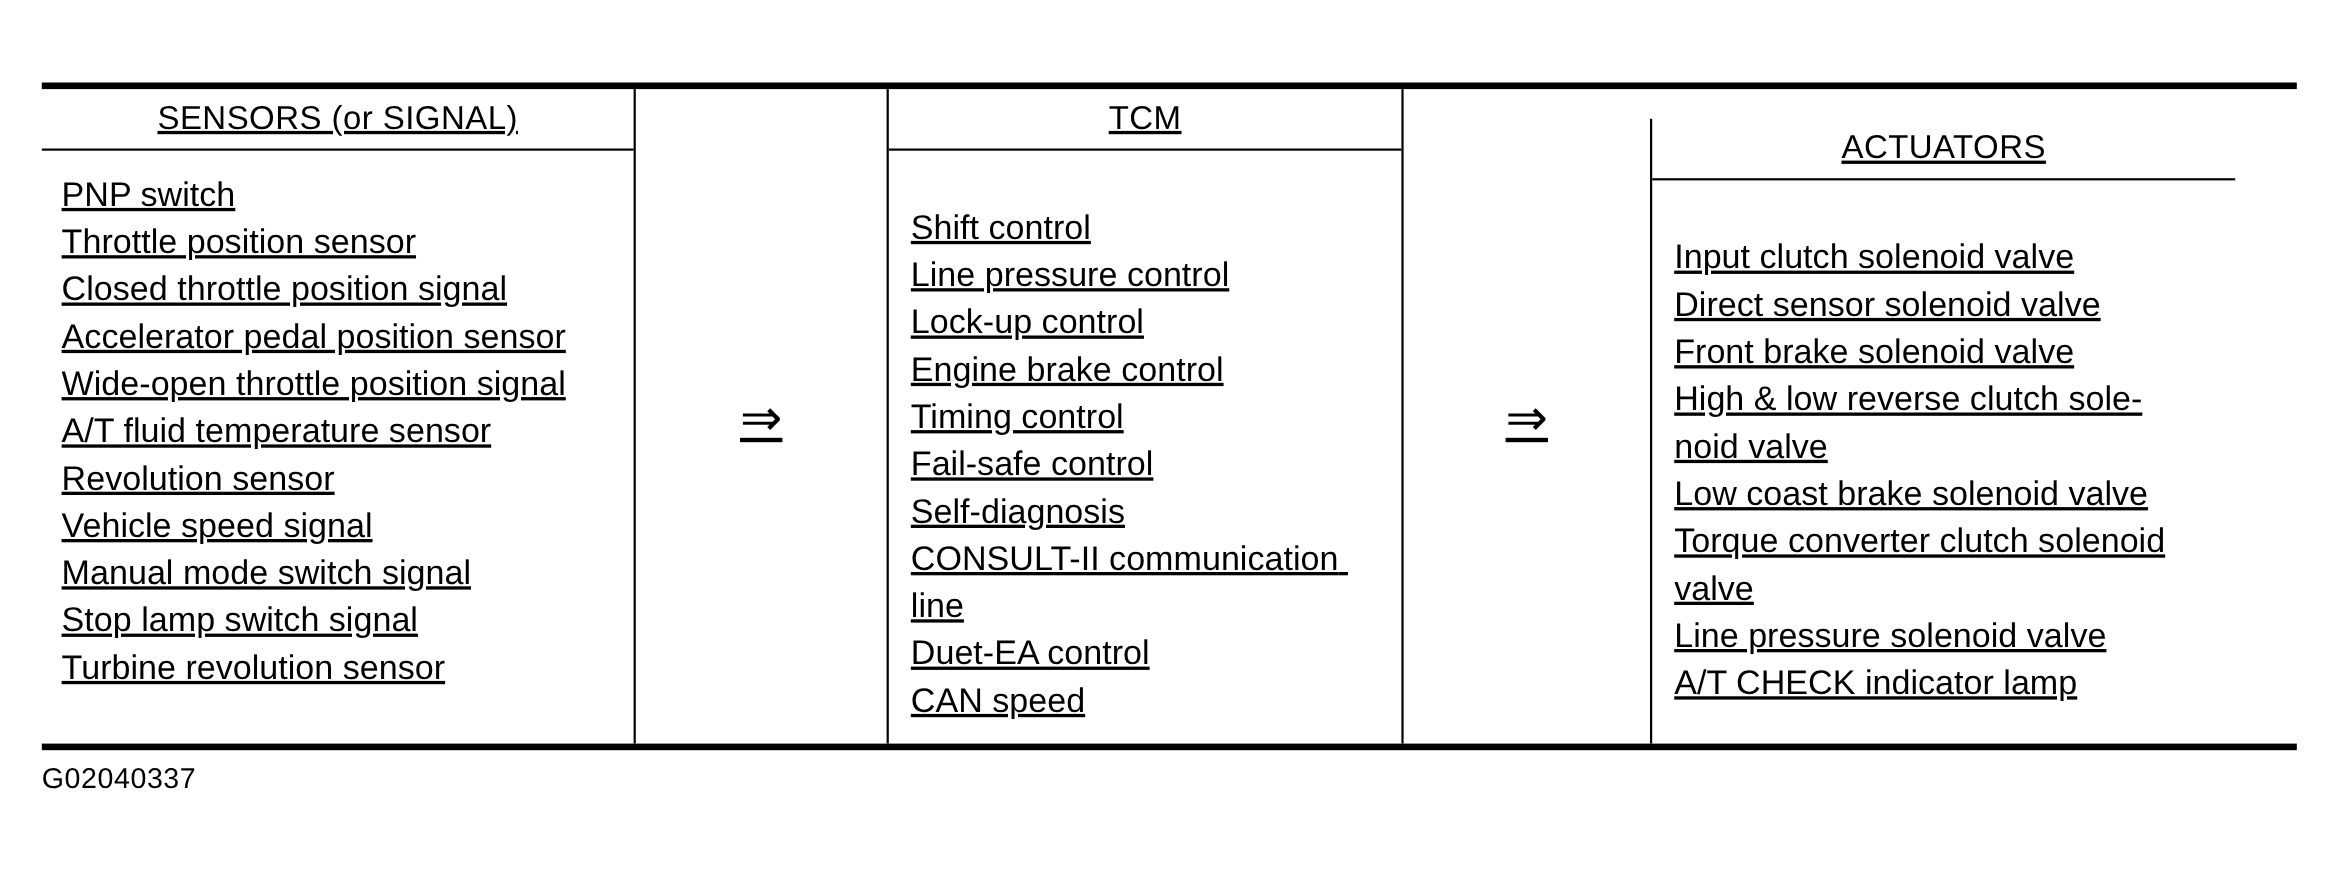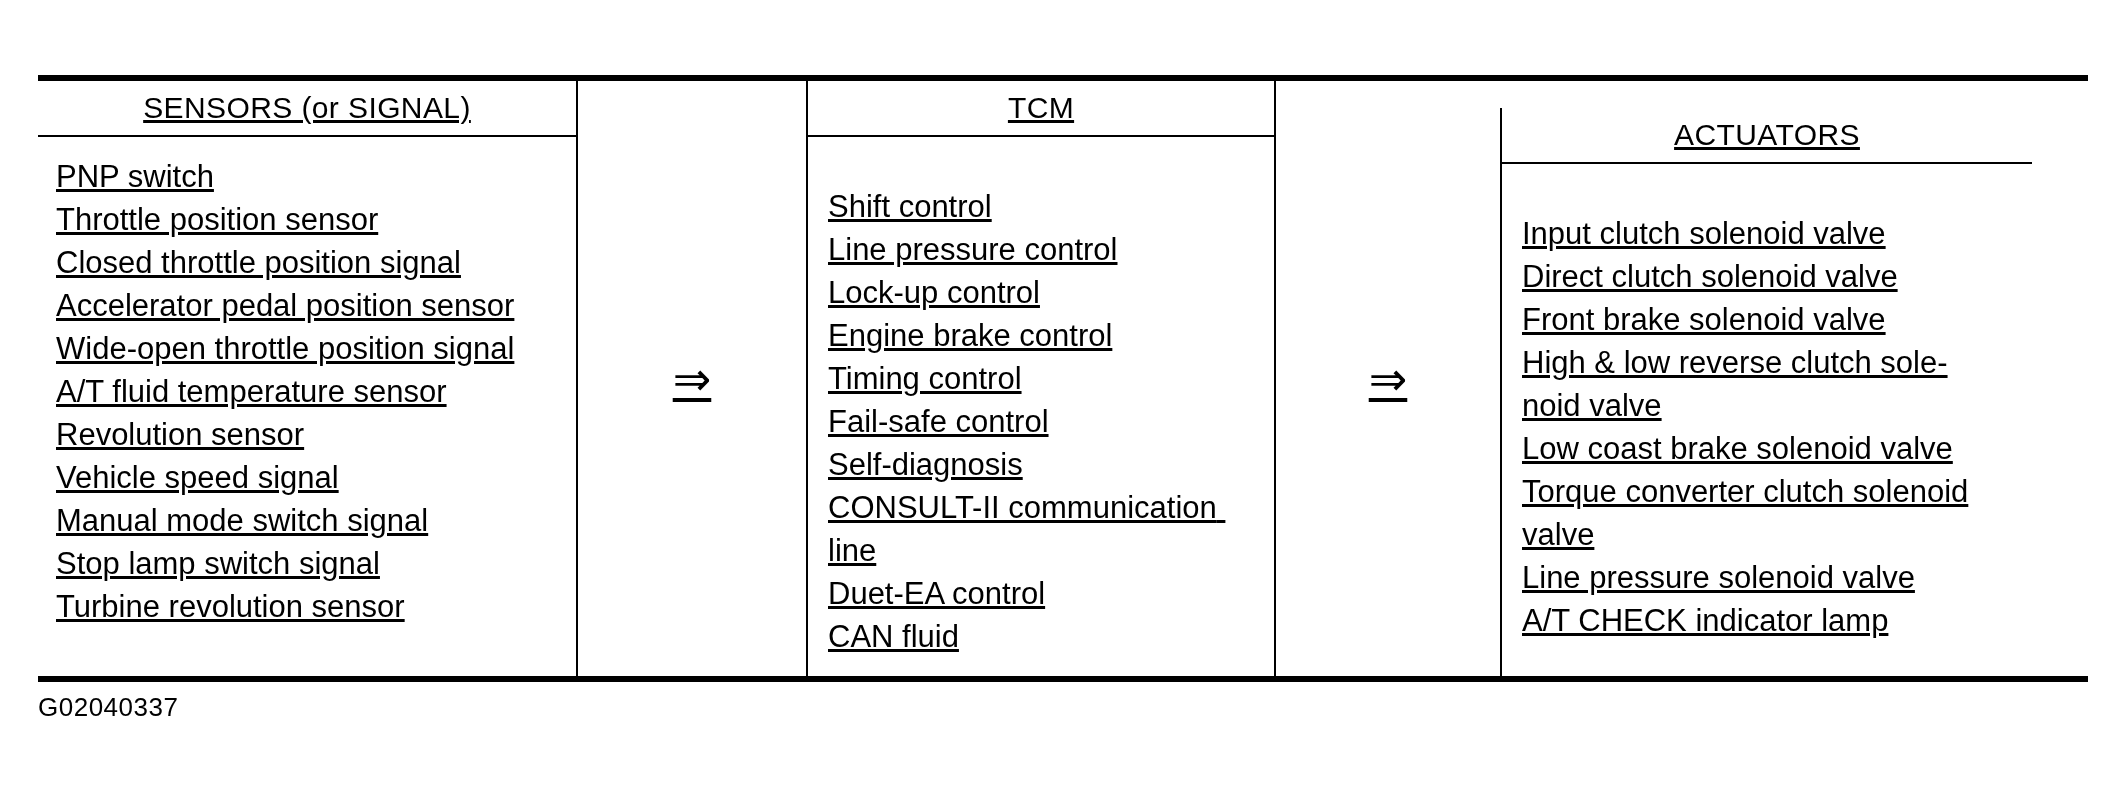--- a/index.html
+++ b/index.html
@@ -145,33 +145,33 @@
       <div class="col-body">
         <div class="item">Shift control</div>
         <div class="item">Line pressure control</div>
         <div class="item">Lock-up control</div>
         <div class="item">Engine brake control</div>
         <div class="item">Timing control</div>
         <div class="item">Fail-safe control</div>
         <div class="item">Self-diagnosis</div>
         <div class="item">CONSULT-II communication line</div>
         <div class="item">Duet-EA control</div>
-        <div class="item">CAN fluid</div>
+        <div class="item">CAN speed</div>
       </div>
     </div>
 
     <div class="col col-arrow col-gap2">
       <div class="arrow-glyph">⇒</div>
     </div>
 
     <div class="col col-content col-actuators">
       <div class="col-head">ACTUATORS</div>
       <div class="col-body">
         <div class="item">Input clutch solenoid valve</div>
-        <div class="item">Direct clutch solenoid valve</div>
+        <div class="item">Direct sensor solenoid valve</div>
         <div class="item">Front brake solenoid valve</div>
         <div class="item">High &amp; low reverse clutch sole-
 noid valve</div>
         <div class="item">Low coast brake solenoid valve</div>
         <div class="item">Torque converter clutch solenoid
 valve</div>
         <div class="item">Line pressure solenoid valve</div>
         <div class="item">A/T CHECK indicator lamp</div>
       </div>
     </div>

